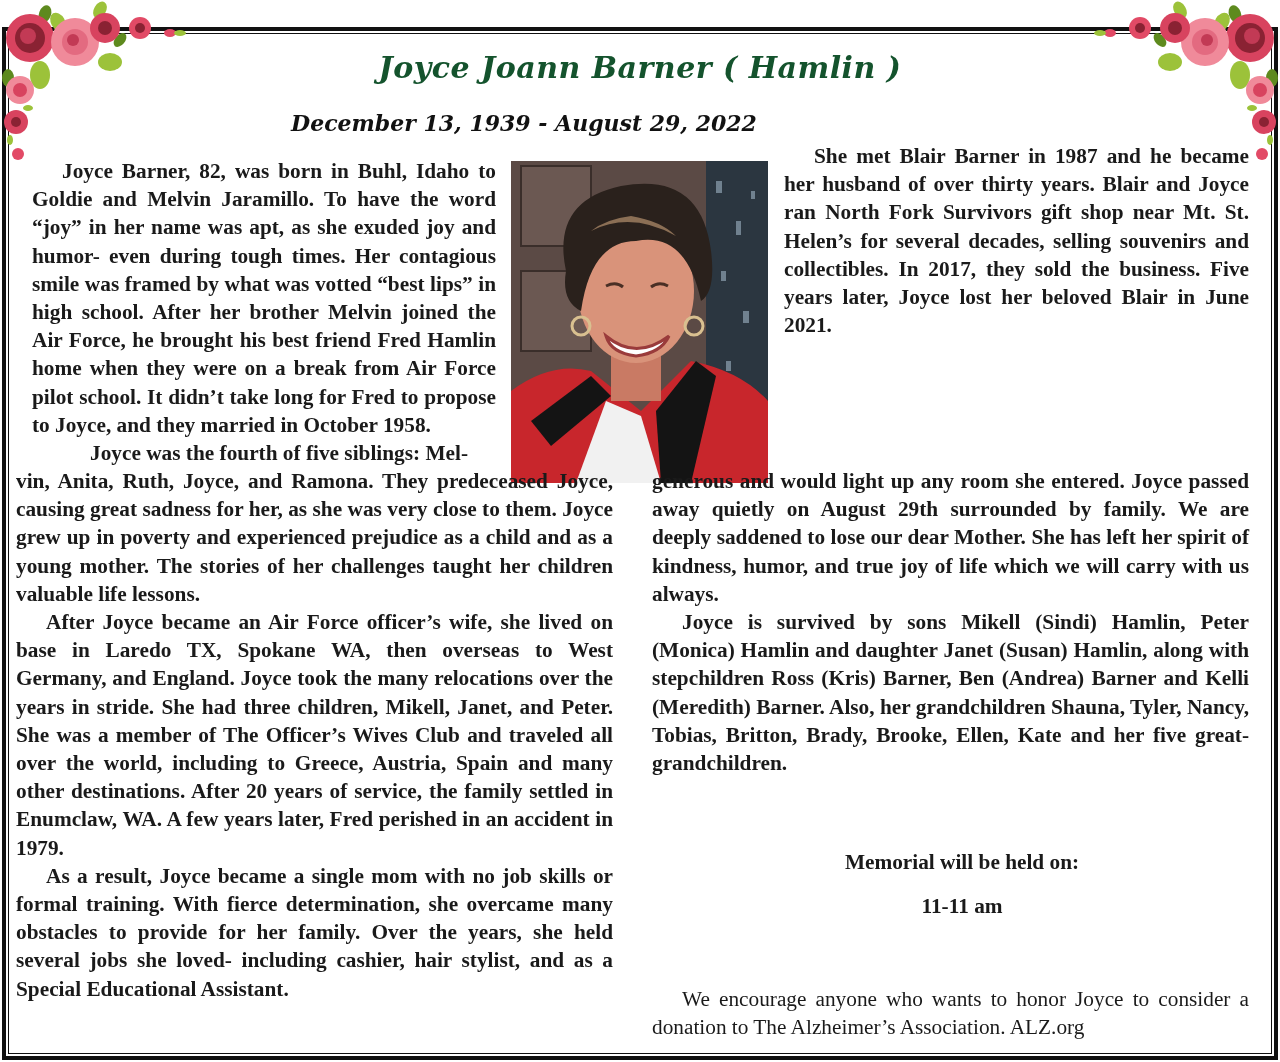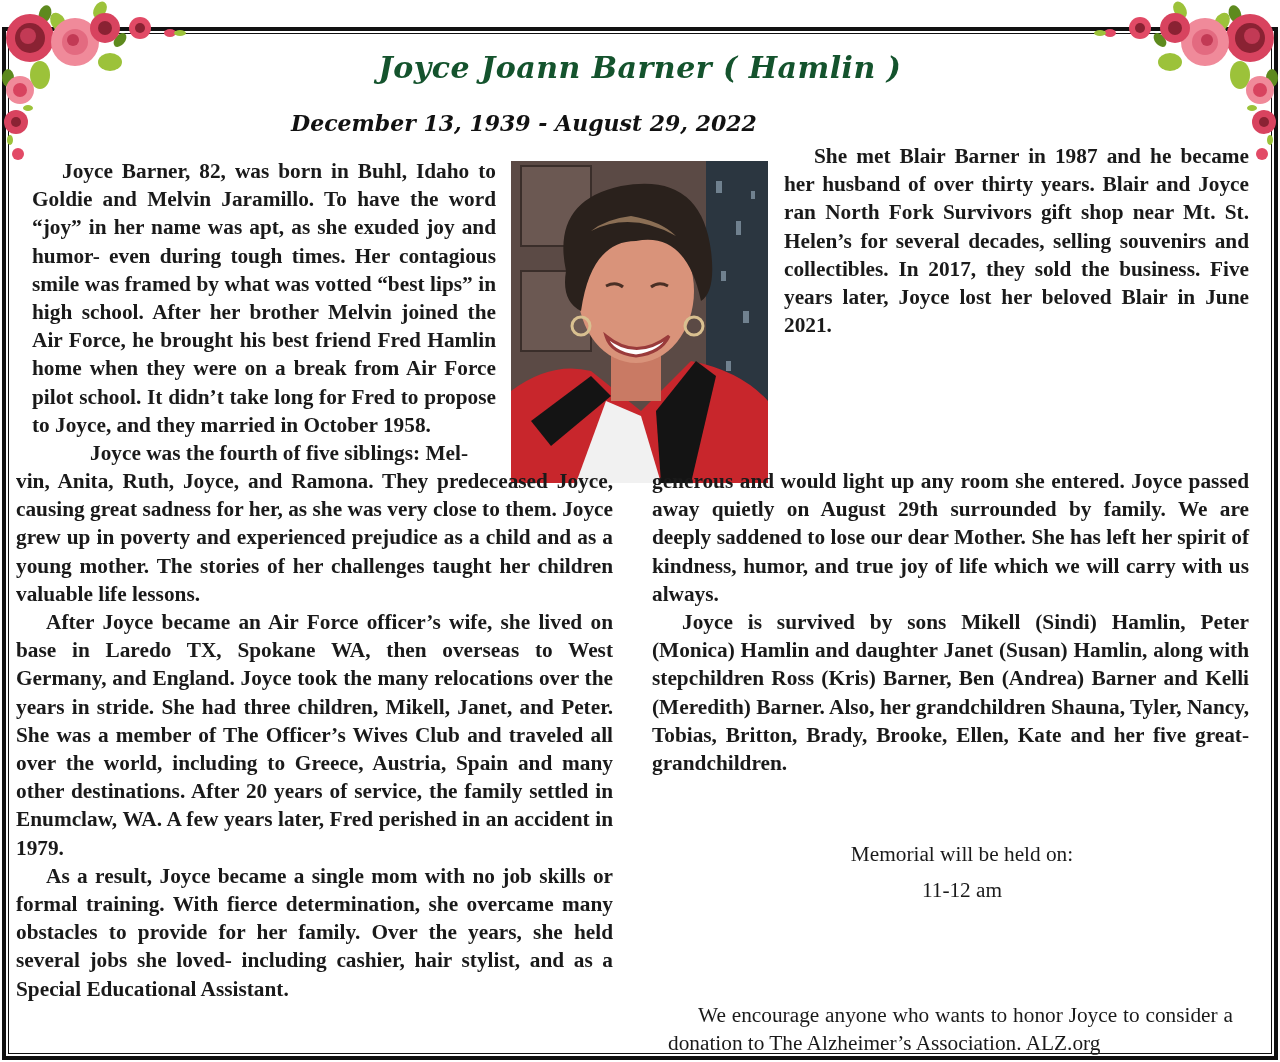--- a/index.html
+++ b/index.html
@@ -25,24 +25,24 @@
   .col-left-top { left: 32px; top: 157px; width: 464px; }
   .col-left-bottom { left: 16px; top: 467px; width: 597px; }
   .col-right-top { left: 784px; top: 142px; width: 465px; }
   .col-right-bottom { left: 652px; top: 467px; width: 597px; }
 
   .photo { position: absolute; left: 511px; top: 161px; width: 257px; height: 322px;
            overflow: hidden; background: #5a4a44; }
 
   .memorial { position: absolute; left: 652px; top: 832px; width: 620px; text-align: center;
               font-size: 21.3px; line-height: 28.2px; }
-  .memorial div { margin: 8px; }
+  .memorial div { margin: 16px; font-weight: bold; }
   .donation { position: absolute; left: 652px; top: 985px; width: 597px; font-size: 21.3px;
               line-height: 28.2px; text-align: justify; }
-  .donation p { margin: 16px; text-indent: 30px; font-family: Liberation Serif, serif; }
+  .donation p { margin: 0; text-indent: 30px; font-family: Liberation Serif, serif; }
 
   .corner { position: absolute; width: 230px; height: 170px; }
   .corner-tl { left: 0; top: 0; }
   .corner-tr { right: 0; top: 0; transform: scaleX(-1); }
 </style>
 </head>
 <body>
 
 <div class="frame-outer"></div>
 <div class="frame-inner"></div>
@@ -156,18 +156,18 @@
   <p>As a result, Joyce became a single mom with no job skills or formal training. With fierce determination, she over­came many obstacles to provide for her family. Over the years, she held several jobs she loved- including cashier, hair stylist, and as a Special Educational Assistant.</p>
 </div>
 
 <div class="col col-right-bottom">
   <p style="text-indent:0;">generous and would light up any room she entered. Joyce passed away quietly on August 29th surrounded by family. We are deeply saddened to lose our dear Mother. She has left her spirit of kindness, humor, and true joy of life which we will carry with us always.</p>
   <p>Joyce is survived by sons Mikell (Sindi) Hamlin, Peter (Monica) Hamlin and daughter Janet (Susan) Hamlin, along with stepchildren Ross (Kris) Barner, Ben (Andrea) Barner and Kelli (Meredith) Barner. Also, her grandchil­dren Shauna, Tyler, Nancy, Tobias, Britton, Brady, Brooke, Ellen, Kate and her five great-grandchildren.</p>
 </div>
 
 <div class="memorial">
   <div>Memorial will be held on:</div>
-  <div>11-12 am</div>
+  <div>11-11 am</div>
 </div>
 
 <div class="donation">
   <p>We encourage anyone who wants to honor Joyce to con­sider a donation to The Alzheimer’s Association. ALZ.org</p>
 </div>
 
 </body></html>

